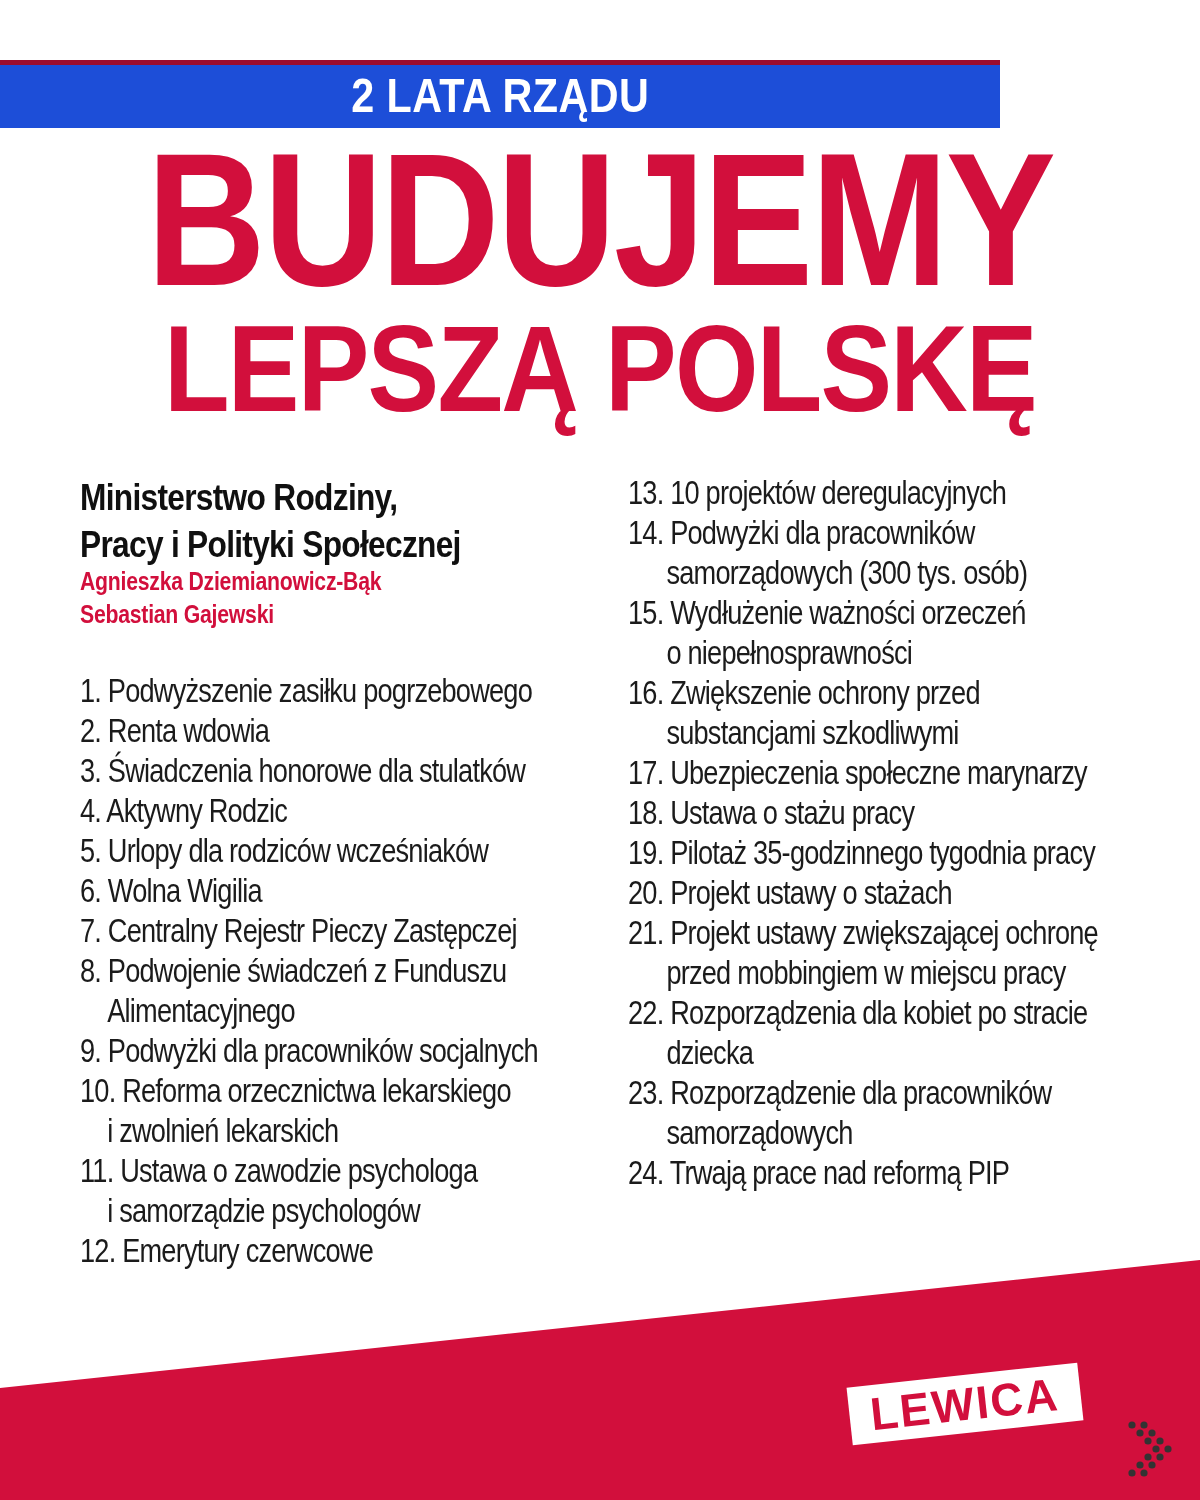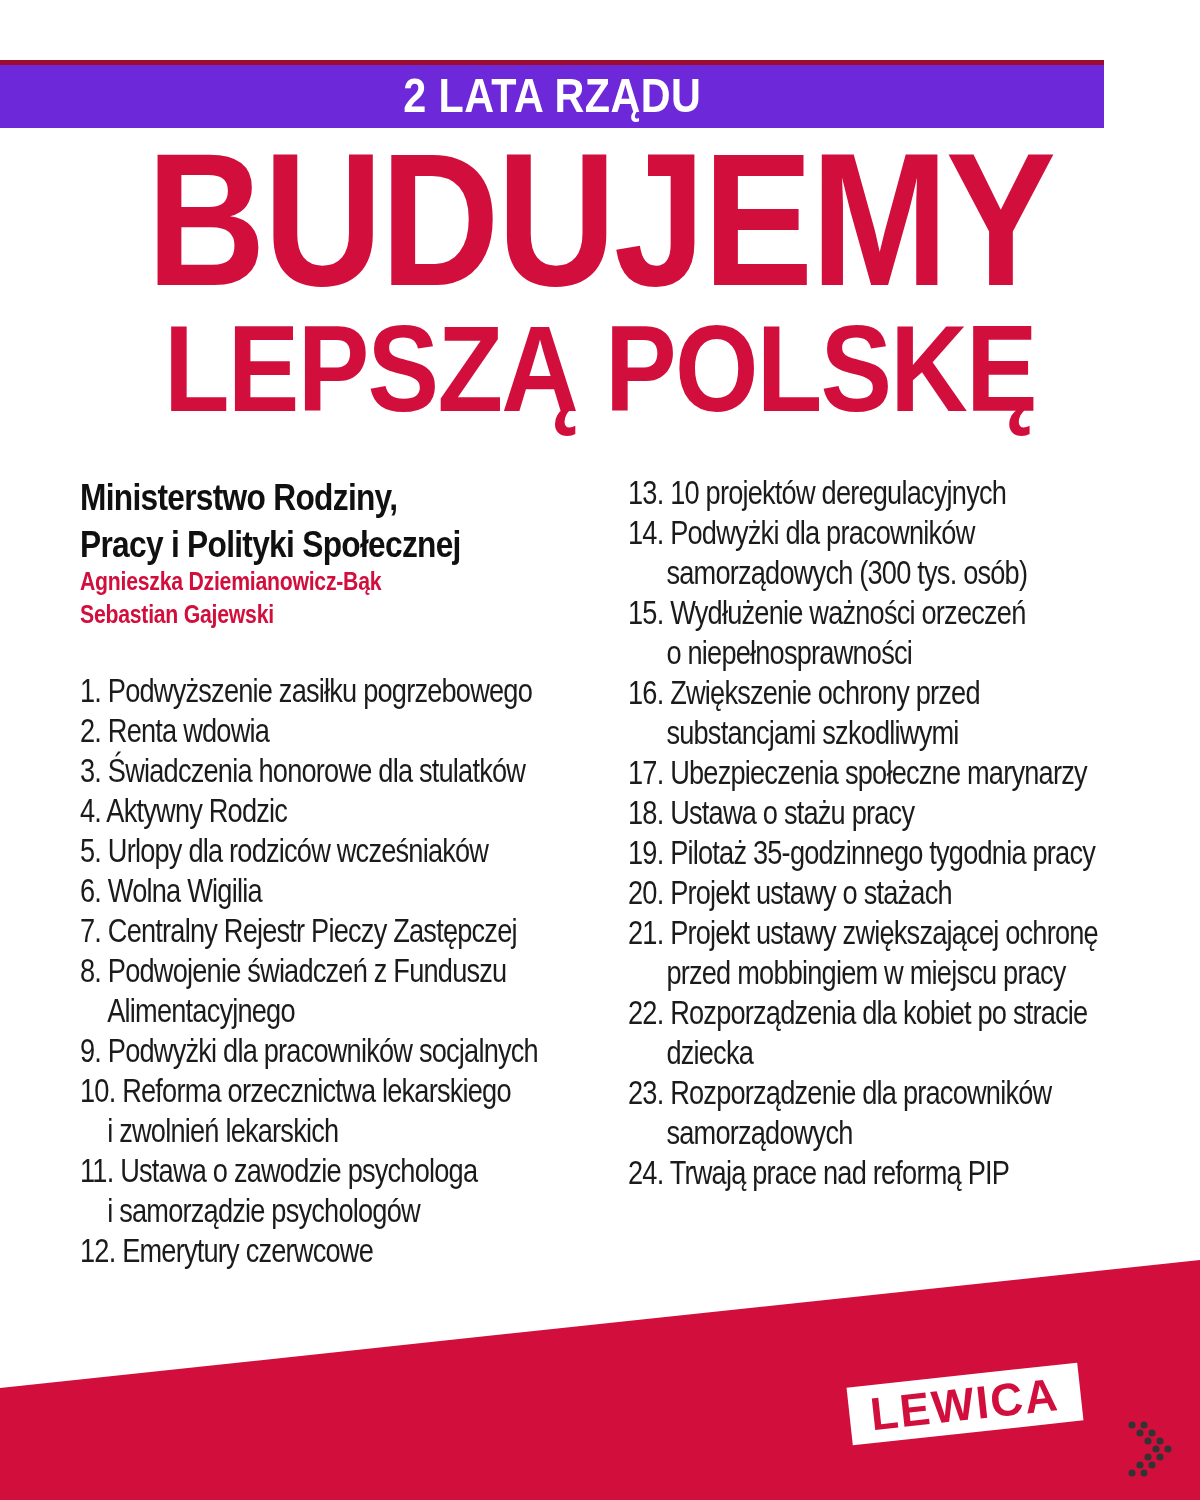--- a/index.html
+++ b/index.html
@@ -2,22 +2,22 @@
 <html><head>
 <meta charset="utf-8">
 <style>
   html,body{margin:0;padding:0;background:#ffffff;}
   .poster{
     position:relative;width:1200px;height:1500px;overflow:hidden;background:#ffffff;
     font-family:"Liberation Sans",sans-serif;
   }
   
   .top-band{
-    position:absolute;left:0;top:60px;width:1104px;height:68px;
-    background:#6d28d9;border-top:5px solid #9c0c2e;box-sizing:border-box;
+    position:absolute;left:0;top:60px;width:1000px;height:68px;
+    background:#1d4ed8;border-top:5px solid #9c0c2e;box-sizing:border-box;
     text-align:center;
   }
   .band-label{
     display:inline-block;color:#ffffff;font-weight:bold;font-size:48px;line-height:61px;
     letter-spacing:0.5px;transform:scaleX(0.86);transform-origin:center;white-space:nowrap;
   }
   
   .title1{
     position:absolute;left:0;top:124px;width:1200px;text-align:center;
     color:#d20f3c;font-weight:bold;font-size:190px;line-height:190px;

